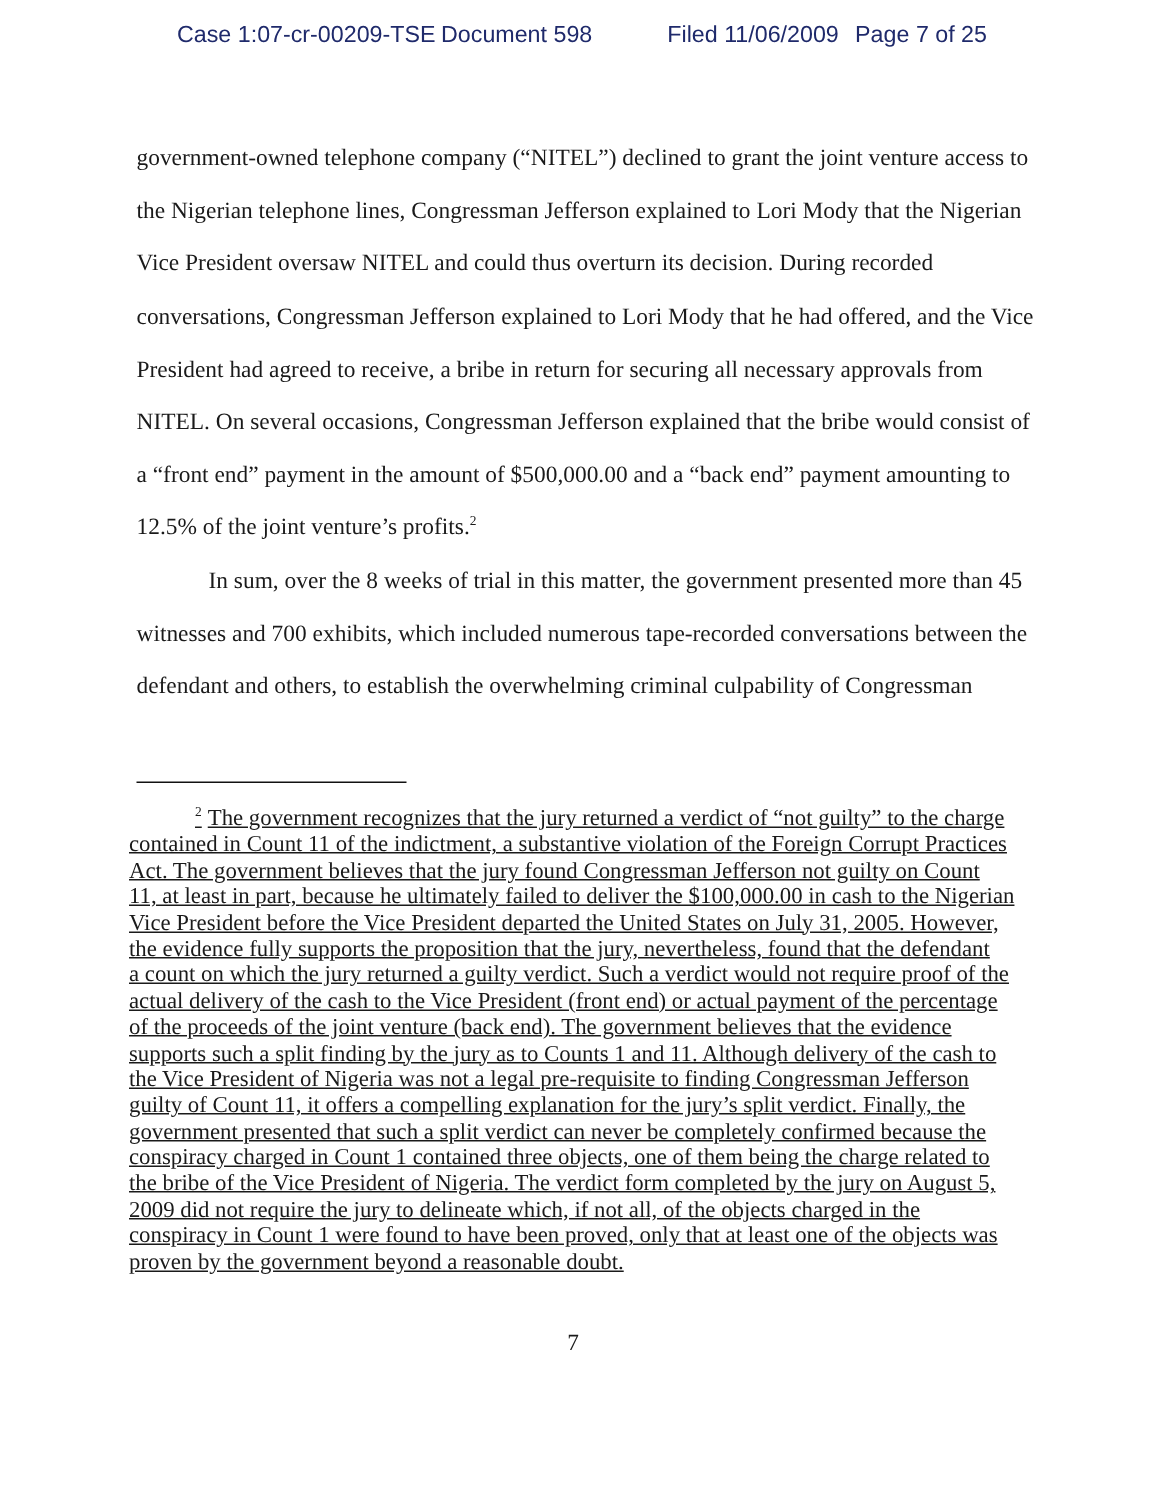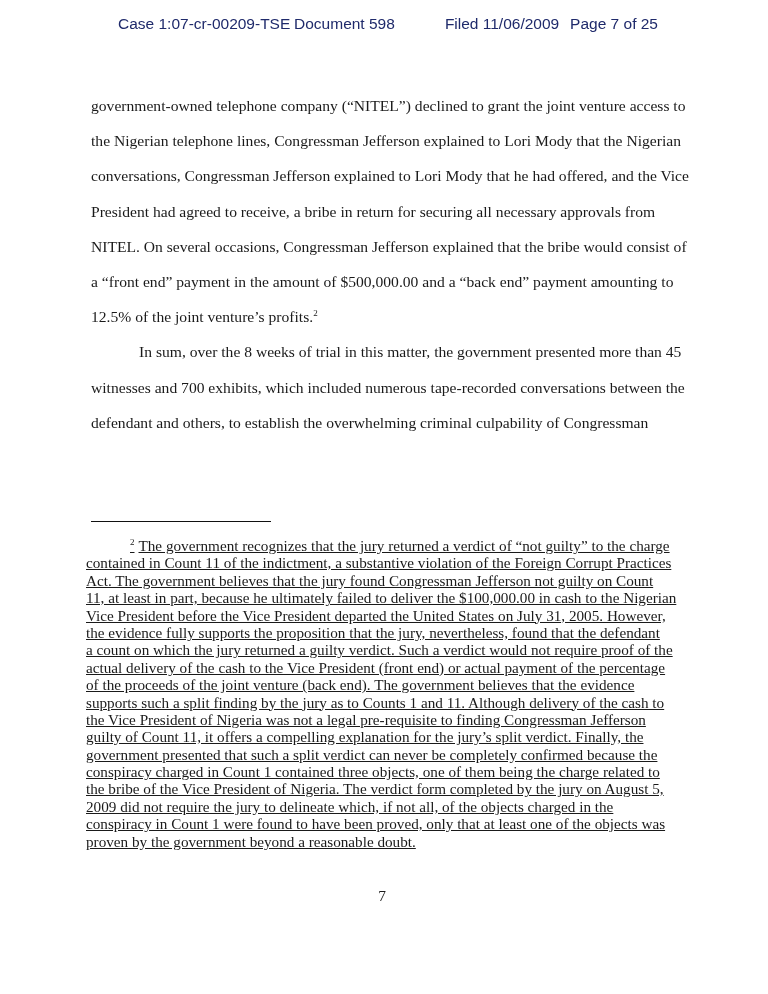--- a/index.html
+++ b/index.html
@@ -94,20 +94,21 @@
 <div class="header">
   <span class="h-case">Case 1:07-cr-00209-TSE</span>
   <span class="h-doc">Document 598</span>
   <span class="h-filed">Filed 11/06/2009</span>
   <span class="h-page">Page 7 of 25</span>
 </div>
 
 <div class="body-text">
   <span class="line">government-owned telephone company (“NITEL”) declined to grant the joint venture access to</span>
   <span class="line">the Nigerian telephone lines, Congressman Jefferson explained to Lori Mody that the Nigerian</span>
+  <span class="line">Vice President oversaw NITEL and could thus overturn its decision.  During recorded</span>
   <span class="line">conversations, Congressman Jefferson explained to Lori Mody that he had offered, and the Vice</span>
   <span class="line">President had agreed to receive, a bribe in return for securing all necessary approvals from</span>
   <span class="line">NITEL.  On several occasions, Congressman Jefferson explained that the bribe would consist of</span>
   <span class="line">a “front end” payment in the amount of $500,000.00 and a “back end” payment amounting to</span>
   <span class="line"><span>12.5% of the joint venture’s profits.</span><sup class="fn">2</sup></span>
   <span class="line indent">In sum, over the 8 weeks of trial in this matter, the government presented more than 45</span>
   <span class="line">witnesses and 700 exhibits, which included numerous tape-recorded conversations between the</span>
   <span class="line">defendant and others, to establish the overwhelming criminal culpability of Congressman</span>
 </div>
 

